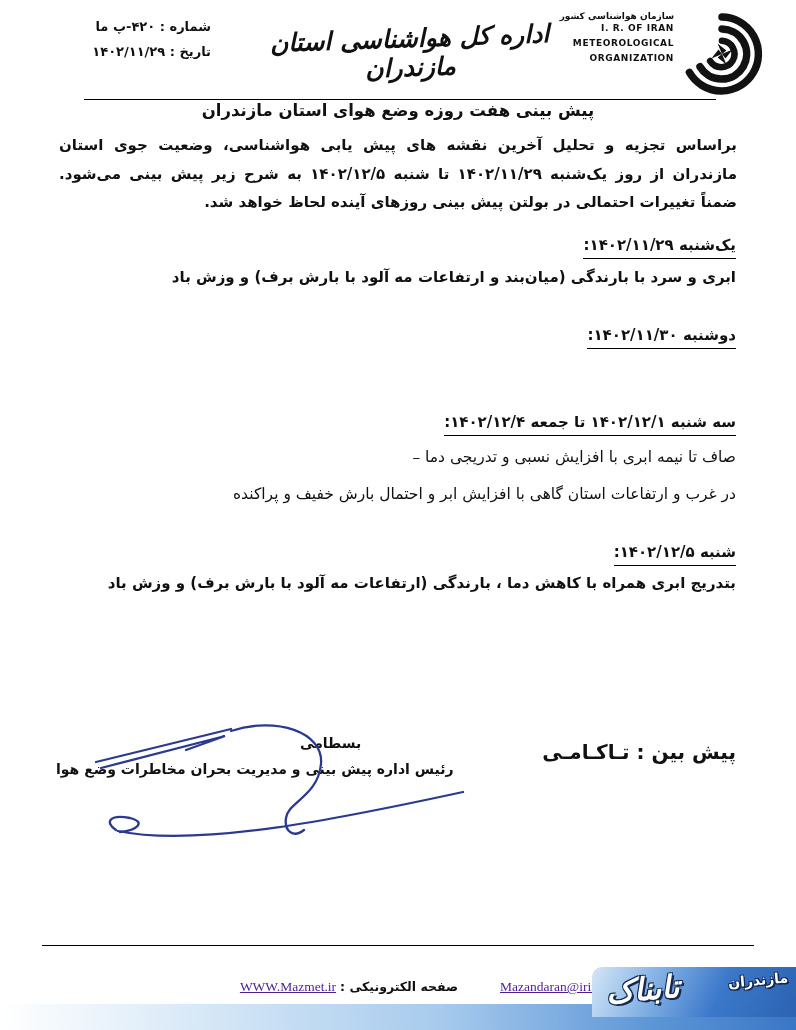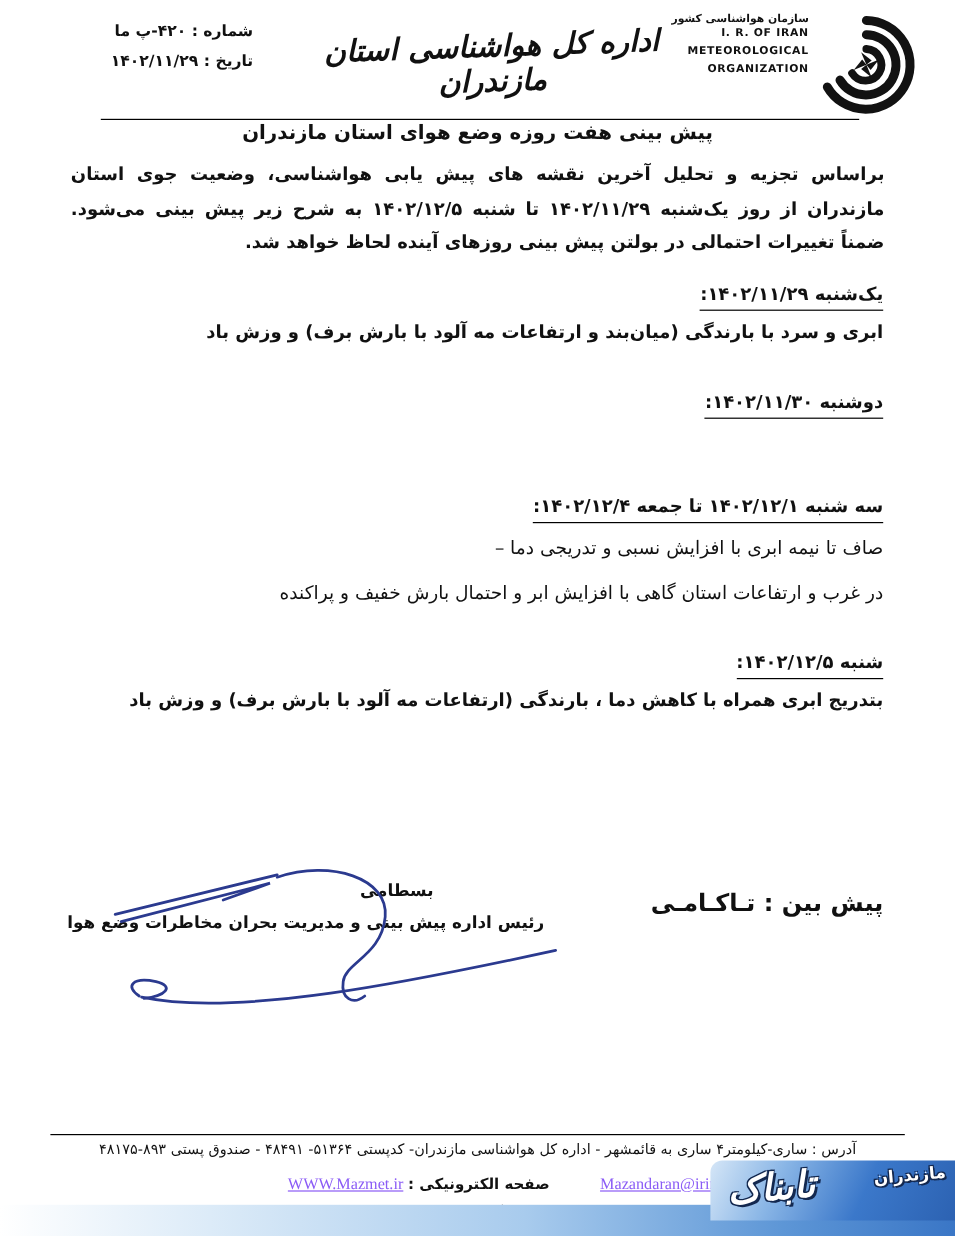--- a/index.html
+++ b/index.html
@@ -32,21 +32,21 @@
         font-family:"DejaVu Serif","DejaVu Sans",serif;}
   
   .forecaster{position:absolute;right:60px;top:740px;font-size:20px;font-weight:bold;margin-left:24px;}
   .signer-name{position:absolute;left:300px;top:735px;font-size:14px;font-weight:bold;}
   .signer-title{position:absolute;left:56px;top:761px;font-size:14px;font-weight:bold;white-space:nowrap;}
   .sig-svg{position:absolute;left:88px;top:716px;width:382px;height:152px;z-index:5;}
   
   .f-line1{position:absolute;left:40px;top:951px;width:716px;text-align:center;font-size:12px;}
   .f-line2{position:absolute;right:46px;top:979px;font-size:12.5px;z-index:2;}
   .f-line2 .lbl{font-weight:bold;}
-  .f-link{color:#8b5cf6;text-decoration:underline;direction:ltr;unicode-bidi:embed;
+  .f-link{color:#4c1d95;text-decoration:underline;direction:ltr;unicode-bidi:embed;
         font-family:"Liberation Serif","DejaVu Serif",serif;font-size:13.5px;}
   .gap{display:inline-block;width:34px;}
   .f-line3{position:absolute;right:96px;top:1003px;font-size:12.5px;z-index:2;}
   .f-phone-faded{color:#cf7d7d;opacity:.8;z-index:30;position:relative;}
   
   .wm-strip{position:absolute;left:0;bottom:0;width:796px;height:26px;z-index:10;
         background:linear-gradient(90deg,rgba(255,255,255,0) 0%,#dcebf8 22%,#a8cbed 55%,#5d96d6 82%,#3a76c6 100%);}
   .wm-badge{position:absolute;right:0;top:967px;width:204px;height:50px;z-index:20;
         background:linear-gradient(115deg,#d5e6f7 0%,#8ab6e6 28%,#3b78ca 62%,#2c62b2 100%);
         border-top-left-radius:10px;}
@@ -126,21 +126,20 @@
       <path d="M8,46 L143,13"></path>
       <path d="M13,52 L137,20 L98,34"></path>
       <path d="M143,15 C 188,0 236,16 233,48 C 230,80 200,86 198,102 C 196,116 206,122 216,114"></path>
       <path d="M28,114 C 16,106 22,98 42,102 C 58,106 50,114 32,116"></path>
       <path d="M30,115 C 110,132 255,102 375,76"></path>
     </g>
   </svg>
 
   <div class="hrule" style="left:42px;top:945px;width:712px;"></div>
 
-  <div class="f-line1">آدرس : ساری-کیلومتر۴ ساری به قائمشهر - اداره کل هواشناسی مازندران- کدپستی ۵۱۳۶۴- ۴۸۴۹۱ - صندوق پستی ۸۹۳-۴۸۱۷۵</div>
 
   <div class="f-line2">
     <span class="lbl">پست الکترونیک :</span>
     <a class="f-link" href="#">Mazandaran@irimet.ir.net</a>
     <span class="gap"></span>
     <span class="lbl">صفحه الکترونیکی :</span>
     <a class="f-link" href="#">WWW.Mazmet.ir</a>
   </div>
 
   <div class="f-line3">

